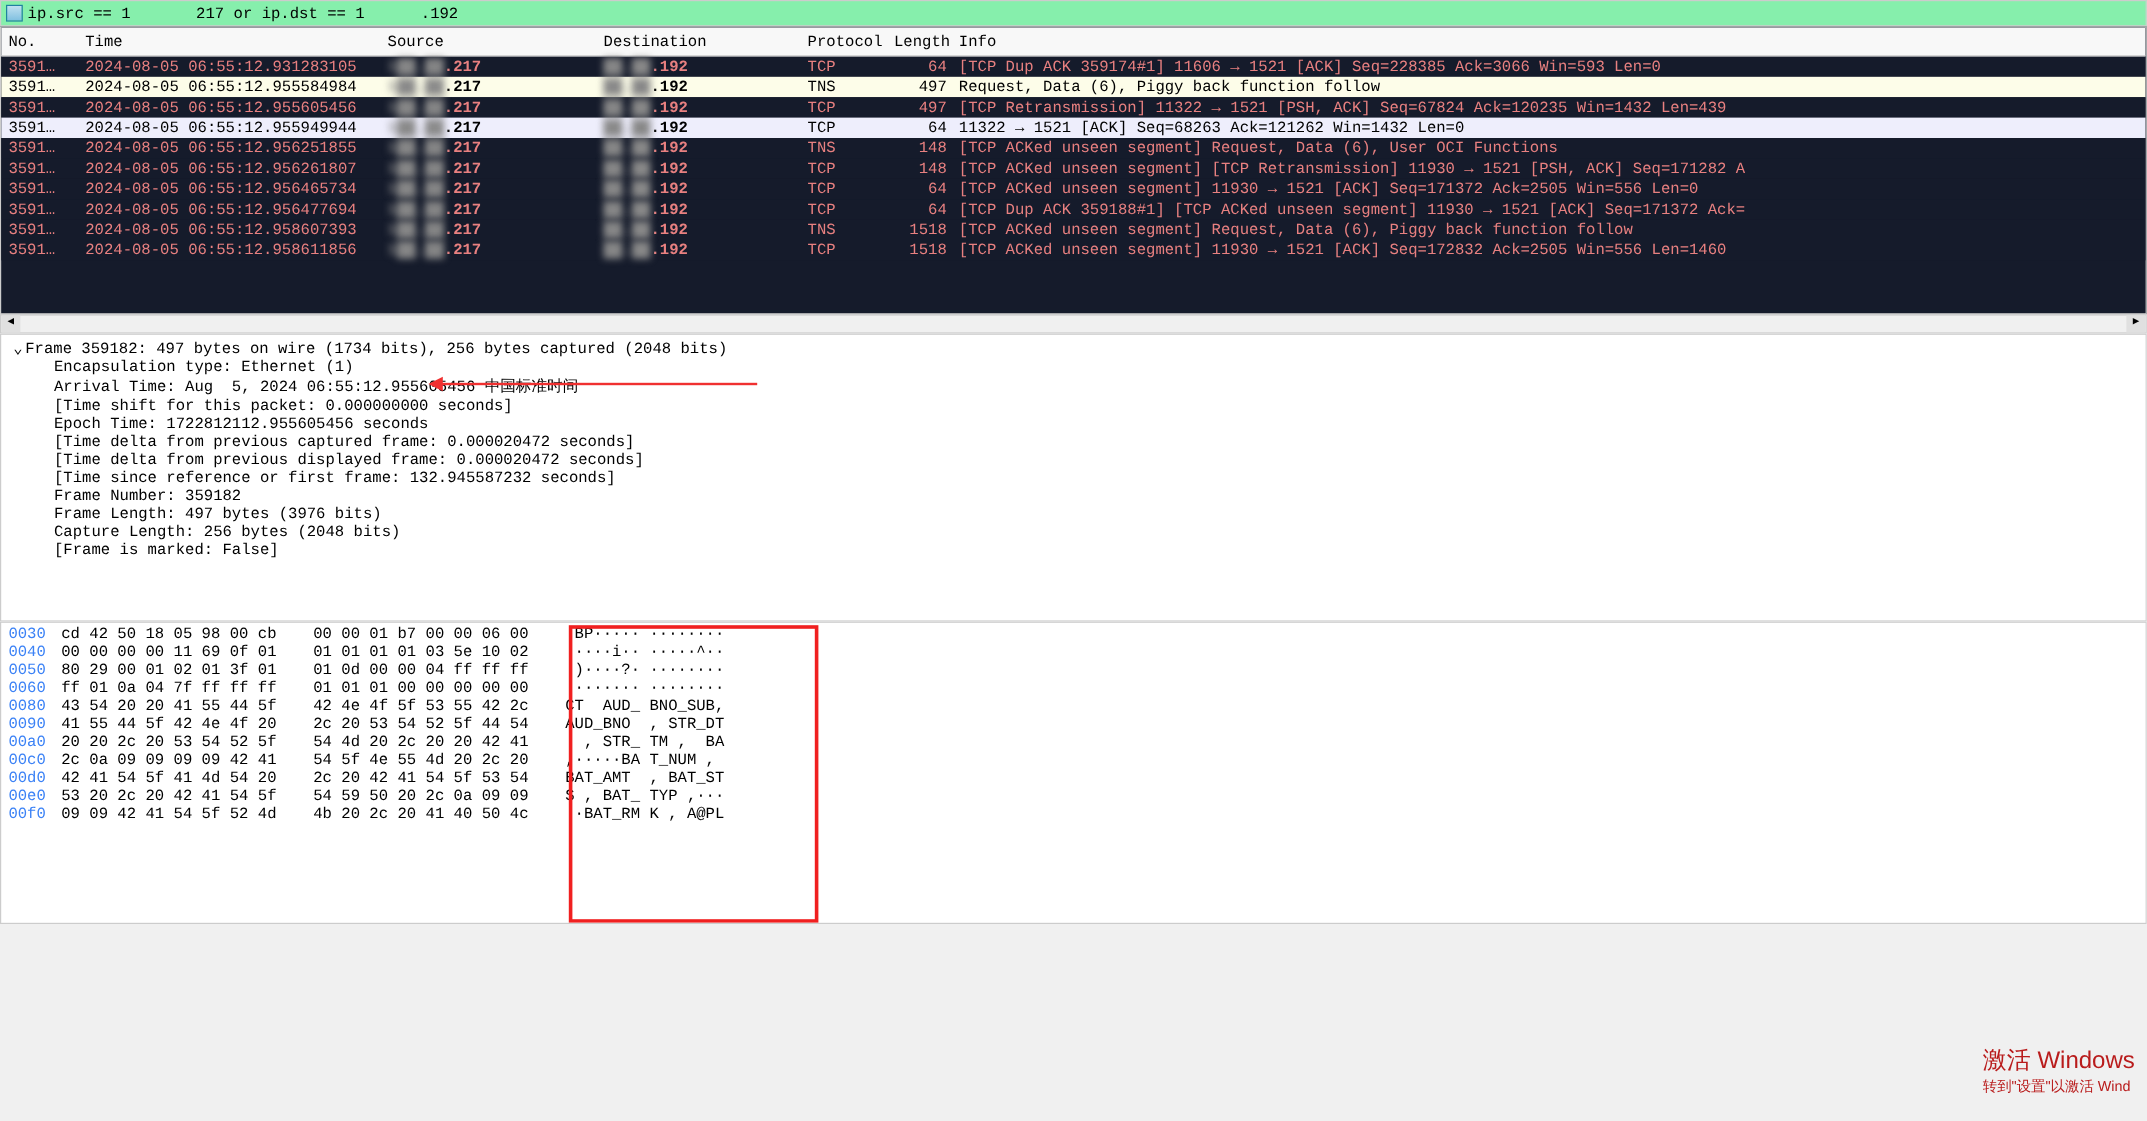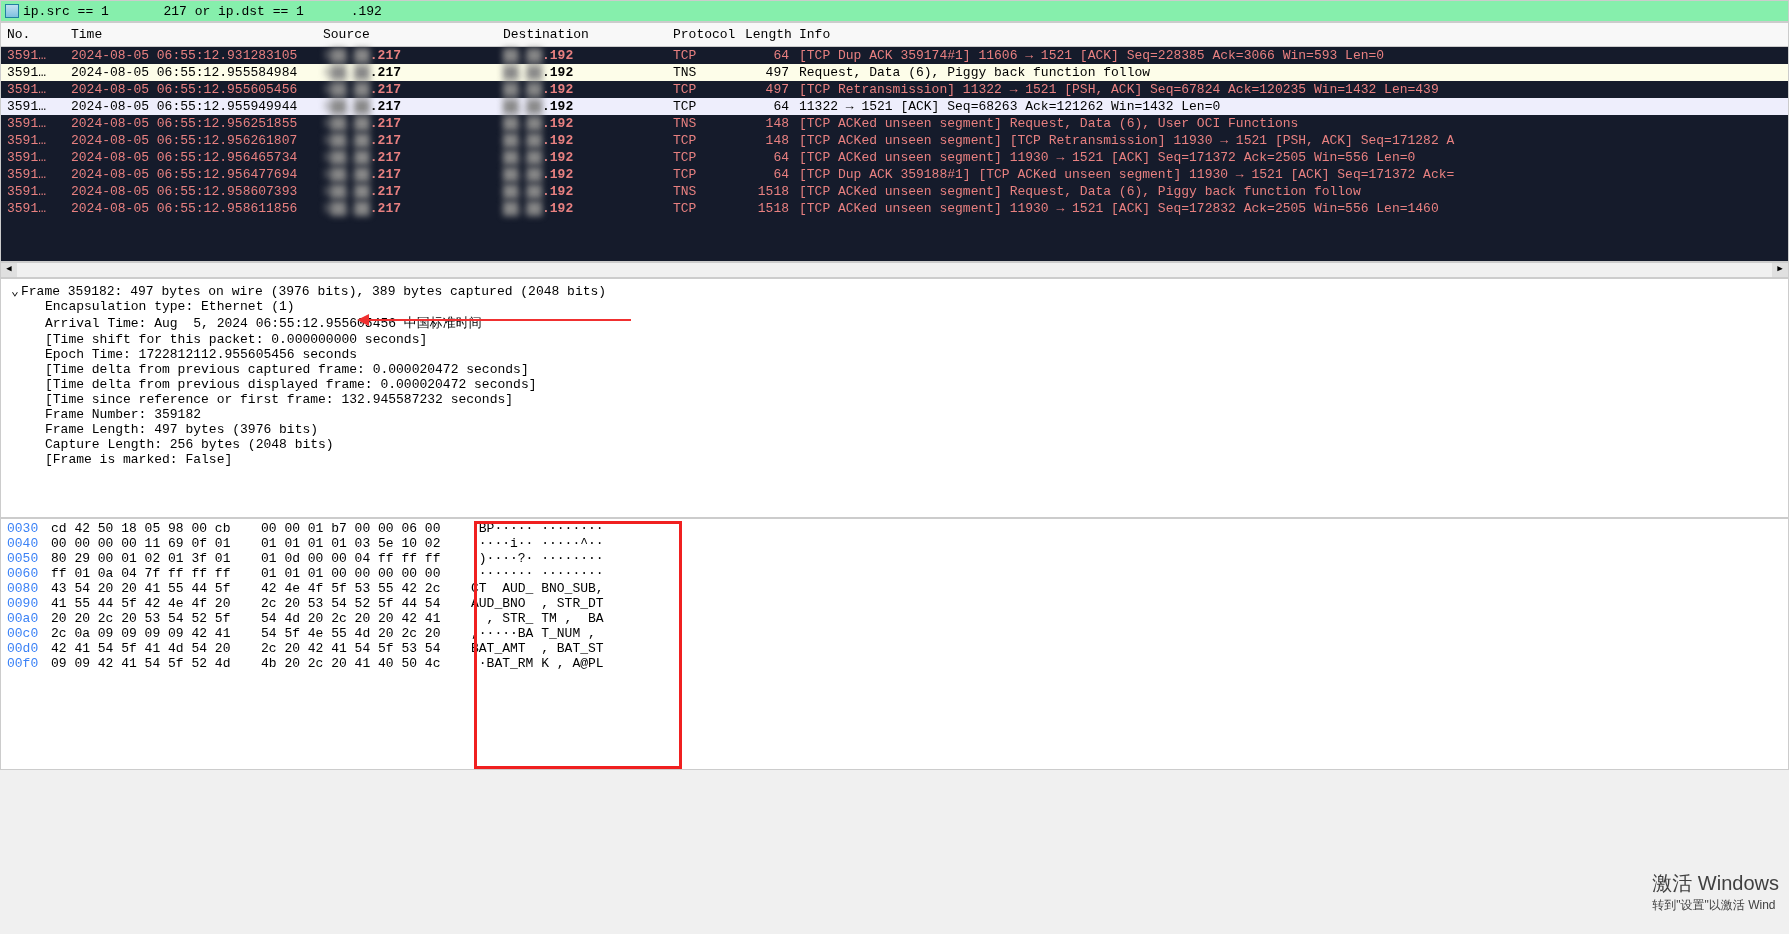--- a/index.html
+++ b/index.html
@@ -40,21 +40,21 @@
 
 .hex-pane { background: #fff; color: #000; padding: 2px 0; height: 252px; overflow-y: auto; border: 1px solid #ccc; font-size: 13px; position: relative; }
 .hex-row { display: flex; white-space: pre; padding: 0 6px; }
 .hex-offset { width: 44px; color: #3b82f6; }
 .hex-bytes1 { width: 210px; }
 .hex-bytes2 { width: 210px; }
 .hex-ascii { width: 160px; }
 
 .red-box { position: absolute; border: 3px solid #f02020; pointer-events: none; }
 
-.watermark { position: fixed; right: 10px; bottom: 20px; color: #404040; font-family: "Microsoft YaHei", sans-serif; text-align: left; margin-top: 12px; }
+.watermark { position: fixed; right: 10px; bottom: 20px; color: #b91c1c; font-family: "Microsoft YaHei", sans-serif; text-align: left; margin-top: 12px; }
 .watermark .wm1 { font-size: 20px; }
 .watermark .wm2 { font-size: 12px; }
 </style>
 </head>
 <body>
 
 <div class="filter-bar">
   <span class="filter-icon"></span>
   <input class="filter-input" value="ip.src == 1       217 or ip.dst == 1      .192" style="">
 </div>
@@ -161,21 +161,21 @@
         <div class="col-info">[TCP ACKed unseen segment] 11930 → 1521 [ACK] Seq=172832 Ack=2505 Win=556 Len=1460</div>
       </div>
     </div>
 </div>
 <div class="scrollbar-bottom">
   <div class="scroll-left-btn">◀</div>
   <div class="scroll-right-btn">▶</div>
 </div>
 
 <div class="details-pane">
-  <div class="tree-item"><span class="tree-caret">⌄</span><span>Frame 359182: 497 bytes on wire (3976 bits), 389 bytes captured (2048 bits)</span></div>
+  <div class="tree-item"><span class="tree-caret">⌄</span><span>Frame 359182: 497 bytes on wire (1734 bits), 256 bytes captured (2048 bits)</span></div>
   <div id="detail-lines">
       <div class="tree-item indent1">Encapsulation type: Ethernet (1)</div>
       <div class="tree-item indent1">Arrival Time: Aug  5, 2024 06:55:12.955605456 中国标准时间</div>
       <div class="tree-item indent1">[Time shift for this packet: 0.000000000 seconds]</div>
       <div class="tree-item indent1">Epoch Time: 1722812112.955605456 seconds</div>
       <div class="tree-item indent1">[Time delta from previous captured frame: 0.000020472 seconds]</div>
       <div class="tree-item indent1">[Time delta from previous displayed frame: 0.000020472 seconds]</div>
       <div class="tree-item indent1">[Time since reference or first frame: 132.945587232 seconds]</div>
       <div class="tree-item indent1">Frame Number: 359182</div>
       <div class="tree-item indent1">Frame Length: 497 bytes (3976 bits)</div>
@@ -189,20 +189,21 @@
   <div id="hex-rows">
       <div class="hex-row"><span class="hex-offset">0030</span><span class="hex-bytes1">cd 42 50 18 05 98 00 cb </span><span class="hex-bytes2">00 00 01 b7 00 00 06 00</span><span class="hex-ascii">·BP····· ········</span></div>
       <div class="hex-row"><span class="hex-offset">0040</span><span class="hex-bytes1">00 00 00 00 11 69 0f 01 </span><span class="hex-bytes2">01 01 01 01 03 5e 10 02</span><span class="hex-ascii">·····i·· ·····^··</span></div>
       <div class="hex-row"><span class="hex-offset">0050</span><span class="hex-bytes1">80 29 00 01 02 01 3f 01 </span><span class="hex-bytes2">01 0d 00 00 04 ff ff ff</span><span class="hex-ascii">·)····?· ········</span></div>
       <div class="hex-row"><span class="hex-offset">0060</span><span class="hex-bytes1">ff 01 0a 04 7f ff ff ff </span><span class="hex-bytes2">01 01 01 00 00 00 00 00</span><span class="hex-ascii">········ ········</span></div>
       <div class="hex-row"><span class="hex-offset">0080</span><span class="hex-bytes1">43 54 20 20 41 55 44 5f </span><span class="hex-bytes2">42 4e 4f 5f 53 55 42 2c</span><span class="hex-ascii">CT  AUD_ BNO_SUB,</span></div>
       <div class="hex-row"><span class="hex-offset">0090</span><span class="hex-bytes1">41 55 44 5f 42 4e 4f 20 </span><span class="hex-bytes2">2c 20 53 54 52 5f 44 54</span><span class="hex-ascii">AUD_BNO  , STR_DT</span></div>
       <div class="hex-row"><span class="hex-offset">00a0</span><span class="hex-bytes1">20 20 2c 20 53 54 52 5f </span><span class="hex-bytes2">54 4d 20 2c 20 20 42 41</span><span class="hex-ascii">  , STR_ TM ,  BA</span></div>
       <div class="hex-row"><span class="hex-offset">00c0</span><span class="hex-bytes1">2c 0a 09 09 09 09 42 41 </span><span class="hex-bytes2">54 5f 4e 55 4d 20 2c 20</span><span class="hex-ascii">,·····BA T_NUM , </span></div>
       <div class="hex-row"><span class="hex-offset">00d0</span><span class="hex-bytes1">42 41 54 5f 41 4d 54 20 </span><span class="hex-bytes2">2c 20 42 41 54 5f 53 54</span><span class="hex-ascii">BAT_AMT  , BAT_ST</span></div>
+      <div class="hex-row"><span class="hex-offset">00e0</span><span class="hex-bytes1">53 20 2c 20 42 41 54 5f </span><span class="hex-bytes2">54 59 50 20 2c 0a 09 09</span><span class="hex-ascii">S , BAT_ TYP ,···</span></div>
       <div class="hex-row"><span class="hex-offset">00f0</span><span class="hex-bytes1">09 09 42 41 54 5f 52 4d </span><span class="hex-bytes2">4b 20 2c 20 41 40 50 4c</span><span class="hex-ascii">··BAT_RM K , A@PL</span></div>
     </div>
   <div class="red-box" style="top:2px;left:473px;width:208px;height:248px;"></div>
 </div>
 
 <div class="watermark">
   <div class="wm1">激活 Windows</div>
   <div class="wm2">转到"设置"以激活 Wind</div>
 </div>
 

